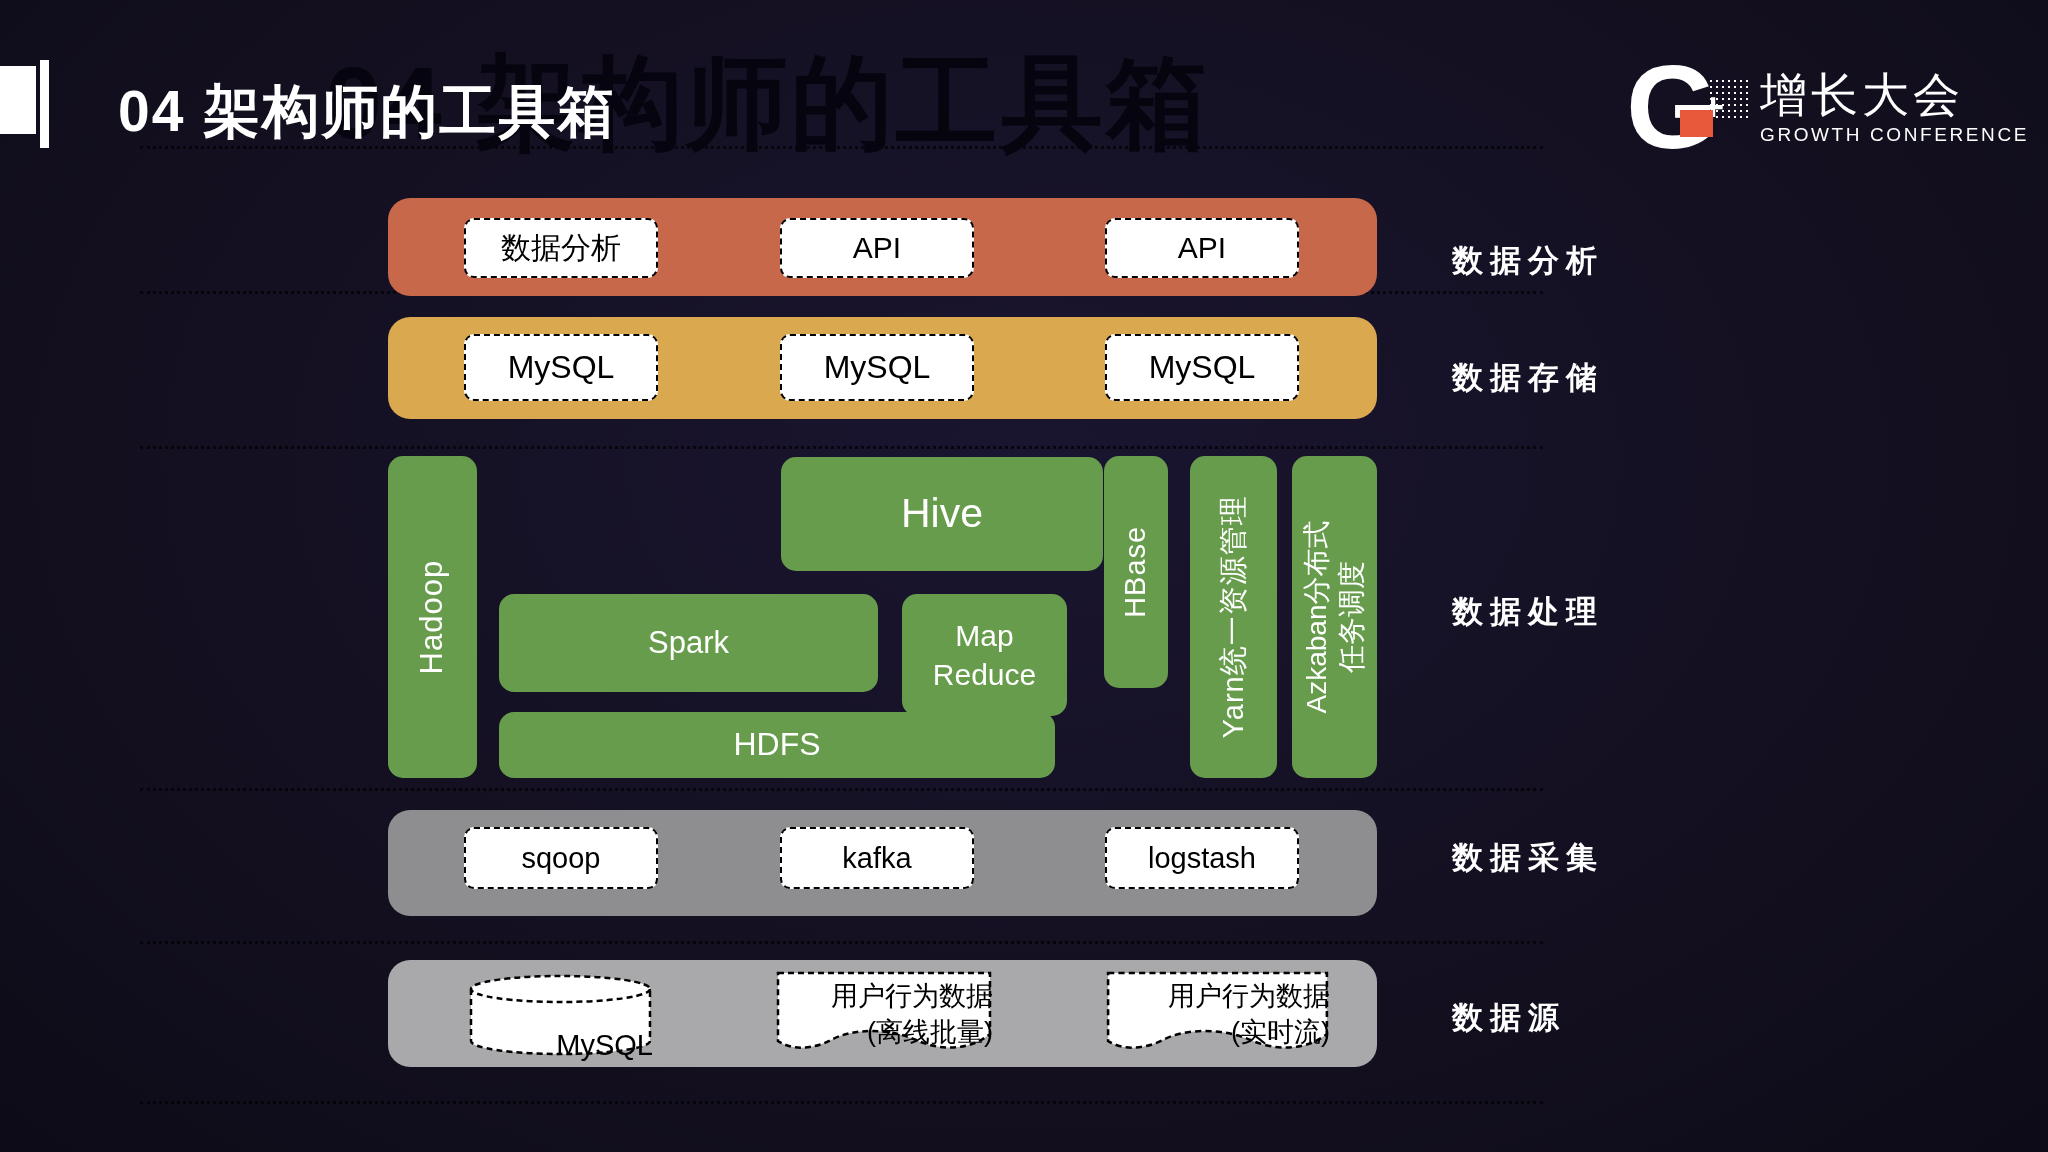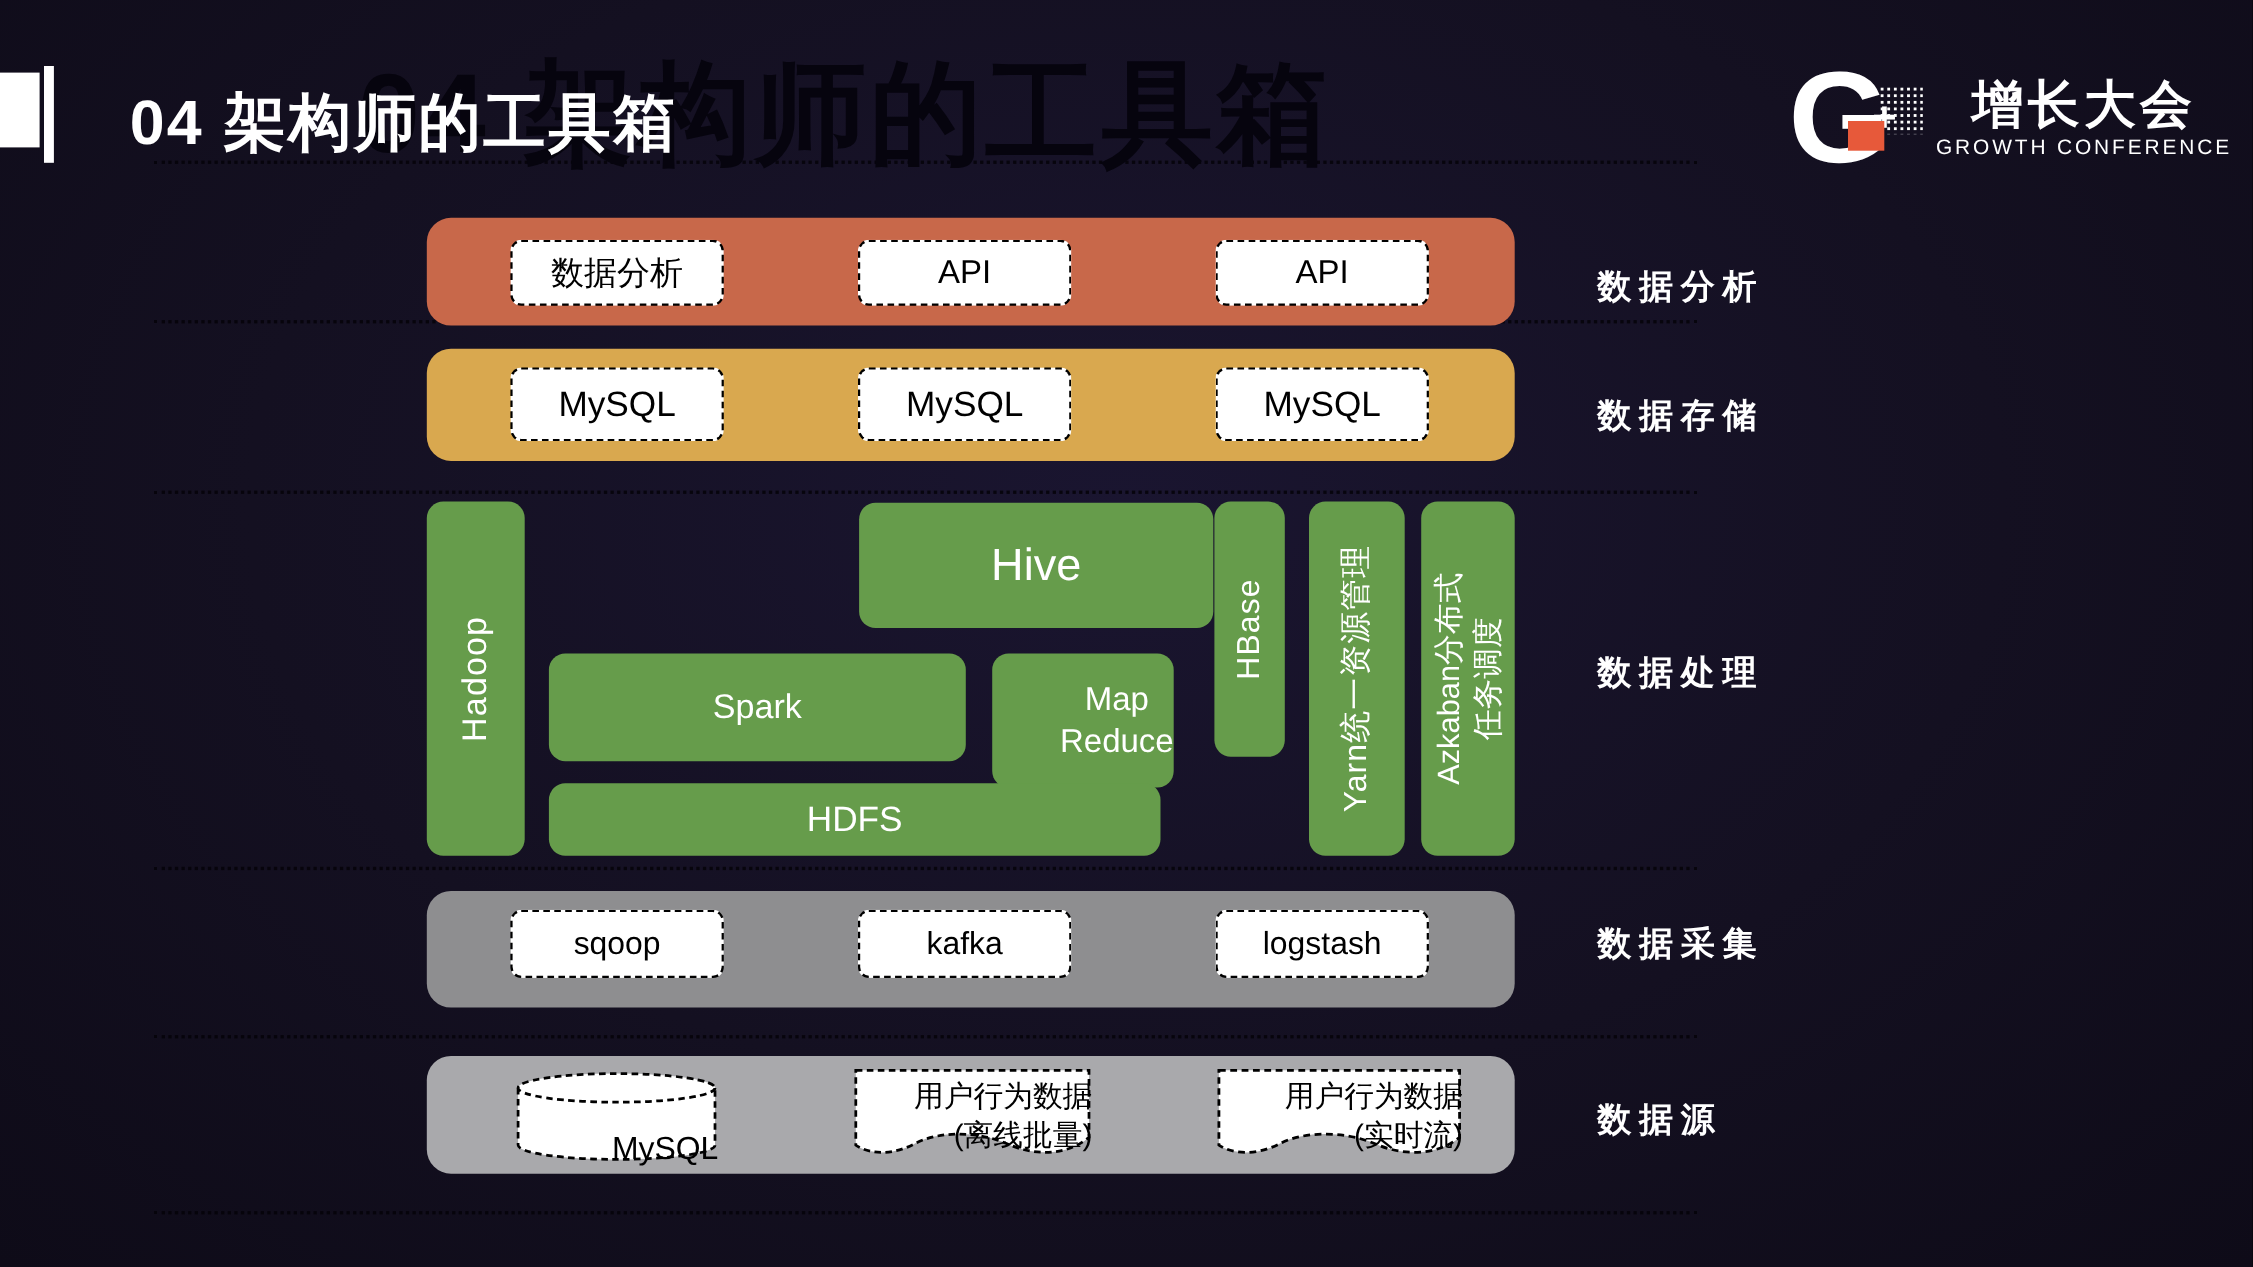--- a/index.html
+++ b/index.html
@@ -25,21 +25,21 @@
   .gmark{position:relative;width:118px;height:92px;}
   .gletter{position:absolute;left:-4px;top:-14px;font-size:118px;line-height:118px;font-weight:700;color:#fff;}
   .gsquare{position:absolute;left:50px;top:48px;width:33px;height:27px;background:#e7593a;}
   .gdots{
     position:absolute;left:78px;top:16px;width:40px;height:44px;
     background-image:radial-gradient(#fff 1.3px, transparent 1.5px);
     background-size:6px 6px;
   }
   .gplus{position:absolute;left:72px;top:24px;font-size:38px;font-weight:700;color:#fff;}
   .growth-text{margin-left:12px;}
-  .growth-cn{font-size:47px;font-weight:700;color:#fff;letter-spacing:4px;line-height:1.05;text-align:center;}
+  .growth-cn{font-size:47px;font-weight:400;color:#fff;letter-spacing:4px;line-height:1.05;}
   .growth-en{font-size:19px;color:#fff;letter-spacing:2.6px;margin-top:5px;}
   
   .growingio{position:absolute;left:1748px;top:1006px;z-index:2;}
   .gio-name{font-size:47px;font-weight:700;color:#fff;letter-spacing:1px;}
   .gio-tag{font-size:20px;font-weight:700;color:#fff;letter-spacing:8px;margin-top:10px;white-space:nowrap;}
   
   .sep{position:absolute;left:140px;width:1403px;height:0;border-top:3px dotted #050309;opacity:.85;}
   
   .layer{position:absolute;left:388px;width:989px;border-radius:22px;}
   .layer-analysis{top:198px;height:98px;background:#c8684a;}
@@ -59,21 +59,21 @@
   .process{position:absolute;left:388px;top:456px;width:989px;height:322px;}
   .gblock{
     position:absolute;background:#669c4b;border-radius:15px;
     display:flex;align-items:center;justify-content:center;text-align:center;
     color:#fff;font-size:30px;line-height:1.3;
   }
   .g-hadoop{left:0;top:0;width:89px;height:322px;}
   .g-sparksql{left:111px;top:1px;width:262px;height:114px;}
   .g-hive{left:393px;top:1px;width:322px;height:114px;font-size:41px;align-items:center;}
   .g-spark{left:111px;top:138px;width:379px;height:98px;font-size:31px;}
-  .g-mapreduce{left:514px;top:138px;width:165px;height:122px;justify-content:flex-end;}
+  .g-mapreduce{left:514px;top:138px;width:165px;height:122px;}
   .g-hdfs{left:111px;top:256px;width:556px;height:66px;font-size:32px;}
   .g-hbase{left:716px;top:0;width:64px;height:232px;}
   .g-yarn{left:802px;top:0;width:87px;height:322px;}
   .g-azkaban{left:904px;top:0;width:85px;height:322px;}
   .vtext{transform:rotate(-90deg);white-space:nowrap;font-size:29px;letter-spacing:1px;}
   .vtext2{transform:rotate(-90deg);white-space:nowrap;font-size:28px;line-height:1.25;text-align:center;}
   .g-hadoop .vtext{font-size:31px;}
   
   .row-label{
     position:absolute;left:1452px;z-index:2;

